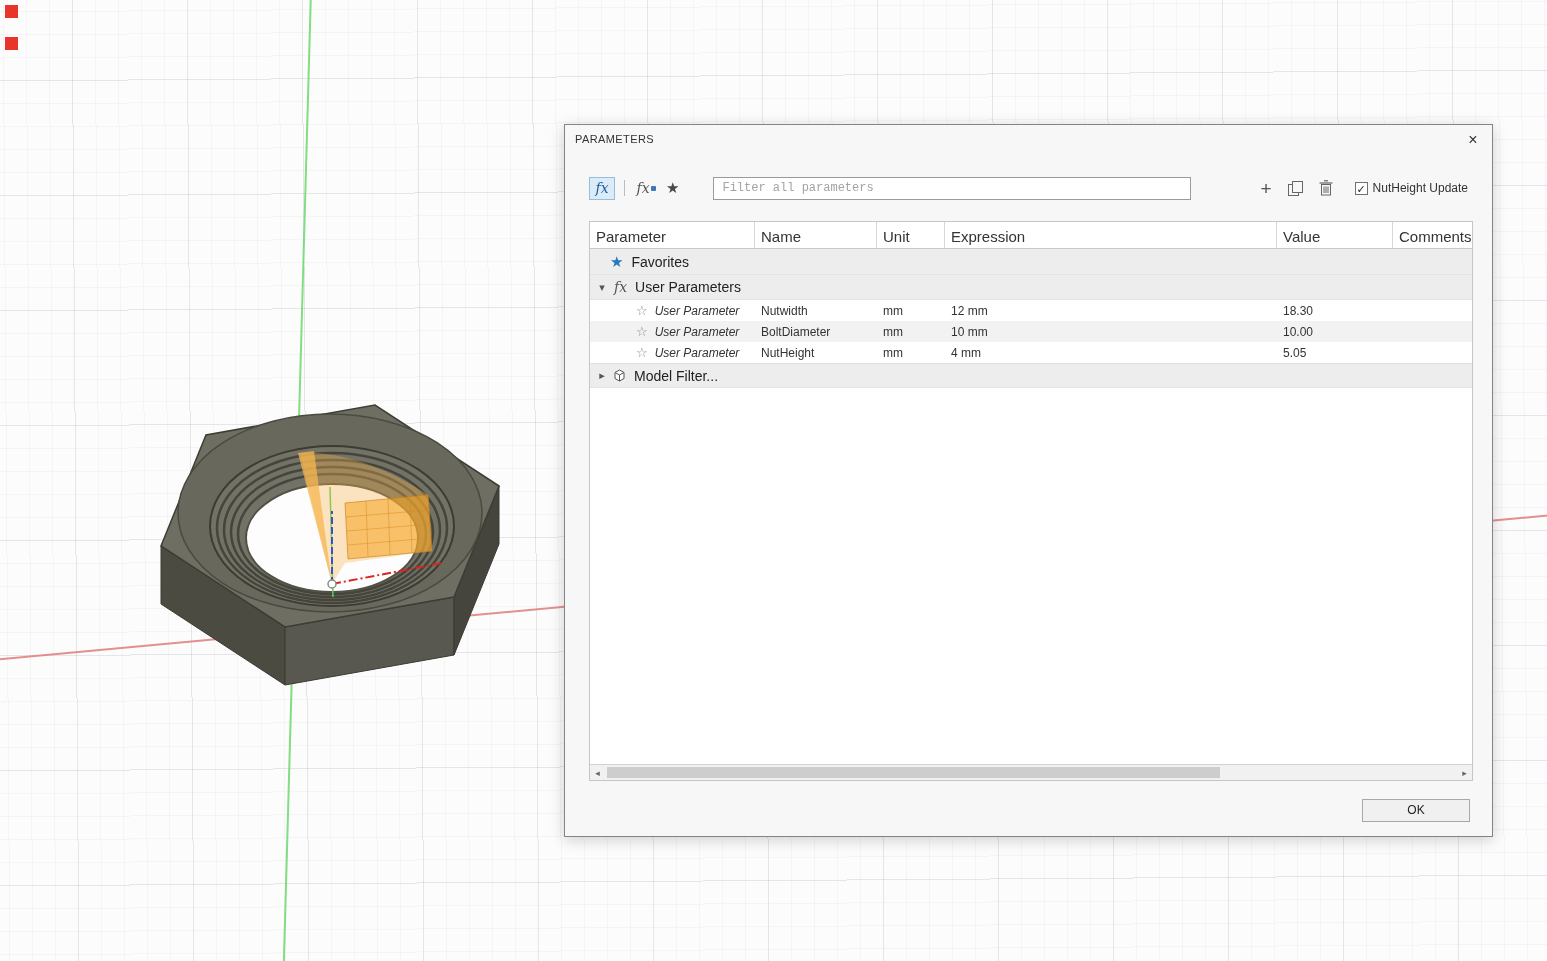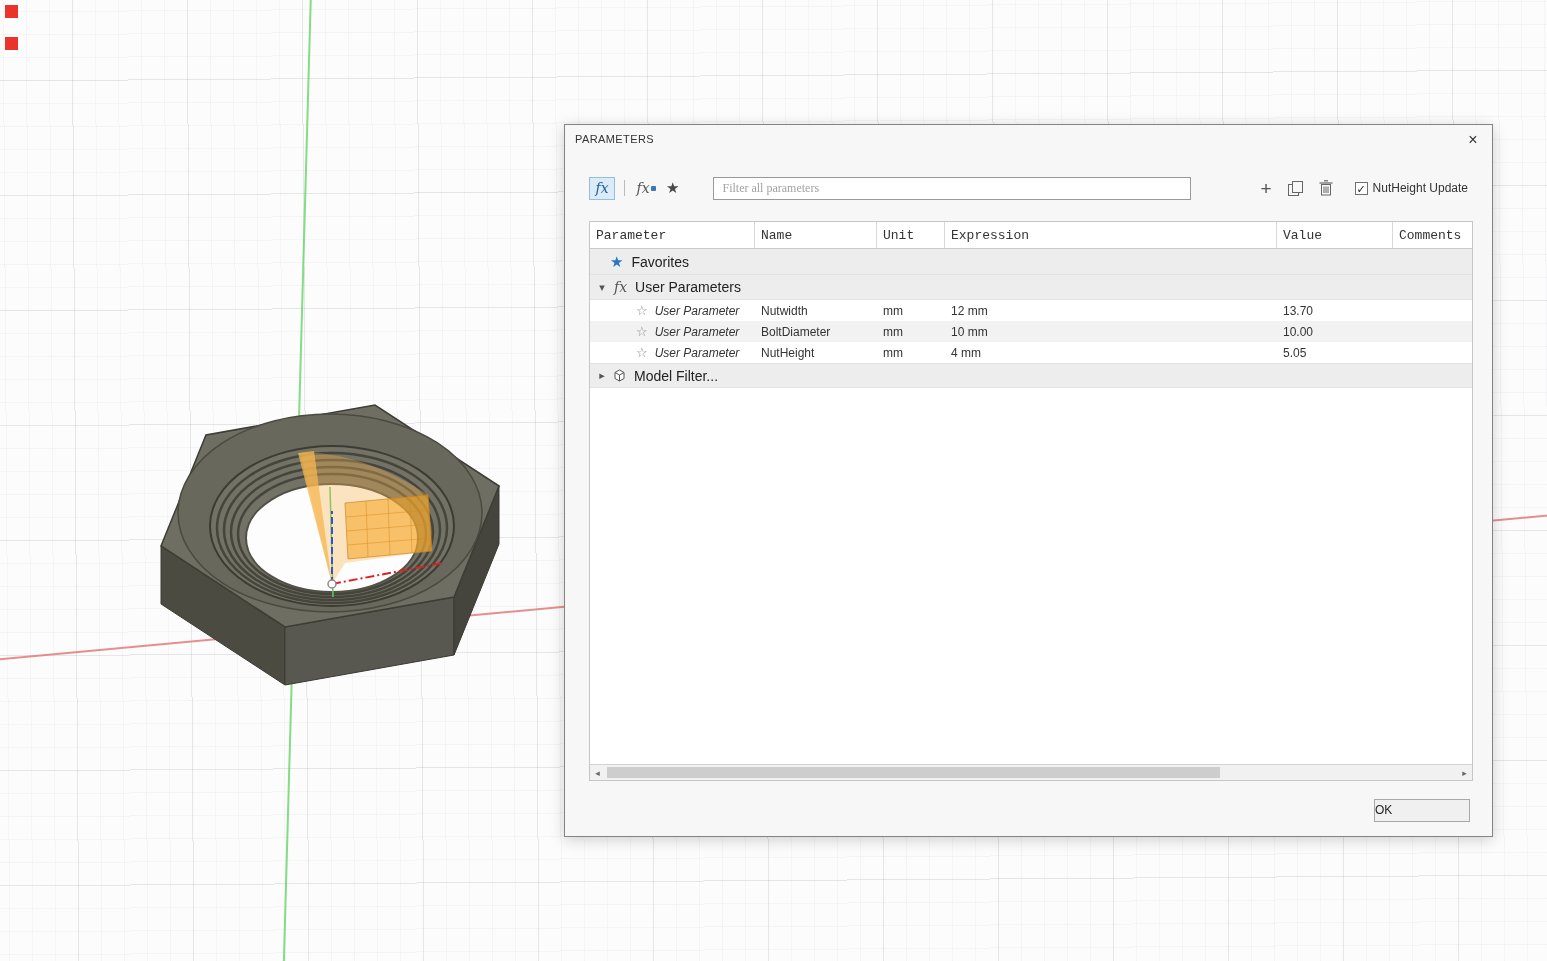--- a/index.html
+++ b/index.html
@@ -50,21 +50,21 @@
     width:26px; height:23px; display:flex; align-items:center; justify-content:center;
     background:#dcebf8; border:1px solid #93bede; color:#1b5c9e;
   }
   .btn-fx .fx { color:#1b5c9e; }
   .tb-sep { width:1px; height:16px; background:#bcbcbc; margin:0 9px; }
   .btn-plain { width:24px; height:23px; display:flex; align-items:center; justify-content:center; color:#555; }
   .fx-user-dot { display:inline-block; width:5px; height:5px; background:#3b78b5; border-radius:1px; margin-left:1px; vertical-align:-2px; }
   .star-tool { font-size:15px; color:#4a4a4a; margin-left:8px; }
   .filter-input {
     margin-left:34px; width:478px; height:23px; border:1px solid #9a9a9a; background:#fff;
-    font-family:Liberation Serif, serif; font-size:12px; color:#ec4899; padding:0 8px; outline:none;
+    font-family:Liberation Mono, monospace; font-size:12px; color:#ec4899; padding:0 8px; outline:none;
   }
   .filter-input::placeholder { color:#a3a3a3; }
   .tb-right { margin-left:auto; display:flex; align-items:center; }
   .icon-plus { font-size:19px; color:#555; line-height:19px; margin-right:16px; }
   .icon-copy { position:relative; width:14px; height:14px; margin-right:17px; }
   .icon-copy::before { content:""; position:absolute; left:0; top:3px; width:9px; height:10px; border:1px solid #666; background:#f7f7f7; }
   .icon-copy::after { content:""; position:absolute; left:4px; top:0; width:9px; height:10px; border:1px solid #666; background:#f7f7f7; }
   .icon-trash { margin-right:22px; display:block; }
   .chk-wrap { display:flex; align-items:center; }
   .chk-box {
@@ -73,21 +73,21 @@
   }
   .chk-label { font-size:12px; color:#333; }
 
   
   .ptable {
     position:absolute; left:24px; top:96px; width:884px; height:560px;
     background:#fff; border:1px solid #c6c6c6; overflow:hidden;
   }
   .t-head { display:flex; height:27px; border-bottom:1px solid #c9c9c9; background:#fff; }
   .t-head .hc {
-    font-size:13px; color:#333; padding:6px 0 0 6px; border-right:1px solid #d8d8d8; height:100%;font-family:Liberation Mono, monospace;
+    font-size:15px; color:#333; padding:6px 0 0 6px; border-right:1px solid #d8d8d8; height:100%;
   }
   .t-head .hc:last-child { border-right:none; }
   .c-param { width:165px; } .c-name { width:122px; } .c-unit { width:68px; }
   .c-expr { width:332px; } .c-value { width:116px; } .c-com { flex:1; }
 
   .row-group { display:flex; align-items:center; background:#ededed; border-bottom:1px solid #e3e3e3; }
   .row-fav { height:26px; }
   .row-up { height:25px; }
   .row-model { height:25px; border-top:1px solid #e0e0e0; }
   .chev { width:12px; text-align:center; color:#555; font-size:11px; margin-left:6px; }
@@ -106,23 +106,23 @@
   
   .hscroll {
     position:absolute; left:0; right:0; bottom:0; height:16px; background:#f1f1f1;
     border-top:1px solid #d2d2d2; display:flex; align-items:center;
   }
   .hs-arrow { width:15px; text-align:center; font-size:9px; color:#666; }
   .hs-track { flex:1; position:relative; height:100%; }
   .hs-thumb { position:absolute; left:2px; top:2px; height:11px; width:72%; background:#cdcdcd; }
 
   .ok-btn {
-    position:absolute; right:22px; bottom:14px; width:96px; height:23px;
+    position:absolute; right:22px; bottom:14px; width:108px; height:23px;
     background:#f0f0f0; border:1px solid #a8a8a8; font-size:12px; color:#222;
-    font-family:"Liberation Sans", sans-serif; line-height:21px; cursor:pointer;
+    font-family:"Liberation Sans", sans-serif; text-align:center; line-height:21px; cursor:pointer;
   }
 </style>
 </head>
 <body>
 
 <div class="viewport">
   <div class="grid"></div>
   <div class="axis-y"></div>
   <div class="axis-x"></div>
   <div class="marker m1"></div>
@@ -214,21 +214,21 @@
     </div>
 
     <div class="row-data">
       <div class="cell cell-param">
         <span class="row-star">☆</span>
         <span class="ptxt">User Parameter</span>
       </div>
       <div class="cell c-name">Nutwidth</div>
       <div class="cell c-unit">mm</div>
       <div class="cell c-expr">12 mm</div>
-      <div class="cell c-value">13.70</div>
+      <div class="cell c-value">18.30</div>
       <div class="cell c-com"></div>
     </div>
 
     <div class="row-data alt">
       <div class="cell cell-param">
         <span class="row-star">☆</span>
         <span class="ptxt">User Parameter</span>
       </div>
       <div class="cell c-name">BoltDiameter</div>
       <div class="cell c-unit">mm</div>

